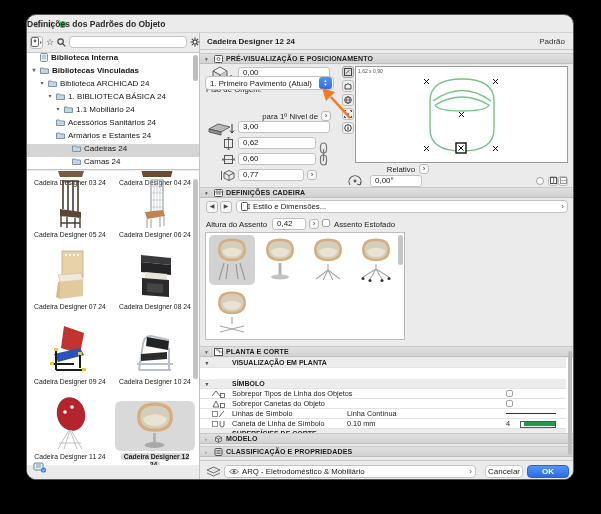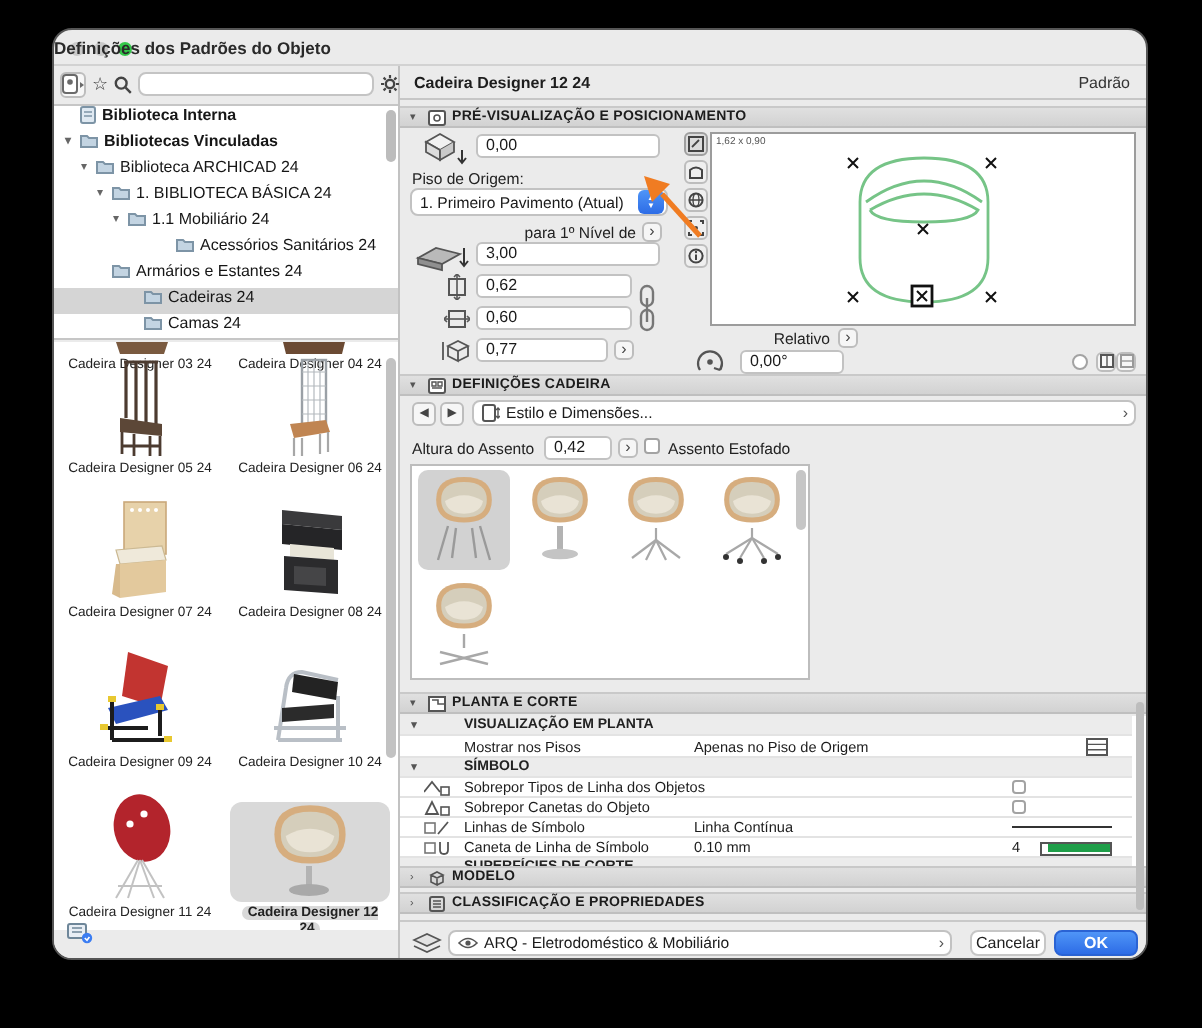--- a/index.html
+++ b/index.html
@@ -168,21 +168,21 @@
               </svg>
             <span>1. BIBLIOTECA BÁSICA 24</span>
           </div>
           <div class="ti" style="padding-left:28px">
             <span class="caret">▾</span>
             <svg width="9" height="8">
                 <path d="M0.5 2 h3 l1 1 h4 v4.5 h-8z" fill="#c3d4e2" stroke="#7d94a6"></path>
               </svg>
             <span>1.1 Mobiliário 24</span>
           </div>
-          <div class="ti" style="padding-left:52px">
+          <div class="ti" style="padding-left:20px">
             <span class="caret"></span>
             <svg width="9" height="8">
                 <path d="M0.5 2 h3 l1 1 h4 v4.5 h-8z" fill="#c3d4e2" stroke="#7d94a6"></path>
               </svg>
             <span>Acessórios Sanitários 24</span>
           </div>
           <div class="ti" style="padding-left:20px">
             <span class="caret"></span>
             <svg width="9" height="8">
                 <path d="M0.5 2 h3 l1 1 h4 v4.5 h-8z" fill="#c3d4e2" stroke="#7d94a6"></path>
@@ -386,21 +386,21 @@
         <div style="position:absolute;left:0;right:0;top:31px;height:123px">
           <svg style="position:absolute;left:7px;top:1px" width="28" height="19">
             <path d="M6 6 l7 -4 7 4 -7 4 Z" fill="#f2f2f2" stroke="#555" stroke-width="0.9"></path>
             <path d="M6 6 v5 l7 4 v-5 Z" fill="#dcdcdc" stroke="#555" stroke-width="0.9"></path>
             <path d="M20 6 v5 l-7 4 v-5" fill="#c9c9c9" stroke="#555" stroke-width="0.9"></path>
             <path d="M24 10 v6 M22 14 l2 2.5 2 -2.5" stroke="#333" stroke-width="1" fill="none"></path>
           </svg>
           <div class="fld" style="left:38px;top:3px;width:92px">0,00</div>
 
           <div class="lbl8" style="left:6px;top:21px">Piso de Origem:</div>
-          <div class="msel" style="left:5px;top:30px;width:129px">
+          <div class="msel" style="left:5px;top:12px;width:129px">
             <span>1. Primeiro Pavimento (Atual)</span>
             <span class="stp">
               <span>▲</span>
                 <span>▼</span>
             </span>
           </div>
 
           <div class="lbl8" style="left:38px;top:48px;width:80px;text-align:right">para 1º Nível de Referência</div>
           <div class="sbtn" style="left:121px;top:47px"><span>›</span></div>
 
@@ -620,28 +620,20 @@
               <rect x="0.5" y="0.5" width="8" height="7" fill="#fff" stroke="#555"></rect>
               <path d="M2 2 h3 v2 h3" fill="none" stroke="#555" stroke-width="0.8"></path>
             </svg>
           <span class="t">PLANTA E CORTE</span>
         </div>
         <div style="position:absolute;left:0;right:0;top:325px;height:75px;background:#fff">
           <div class="prow hd" style="top:0;height:10px">
             <span class="chev" style="width:14px;text-align:center;font-size:5.5px;color:#555">▾</span>
             <span style="margin-left:18px">VISUALIZAÇÃO EM PLANTA</span>
           </div>
-          <div class="prow" style="top:10px;height:11px">
-            <span style="margin-left:32px">Mostrar nos Pisos</span>
-            <span style="position:absolute;left:147px">Apenas no Piso de Origem</span>
-            <svg style="position:absolute;right:12px" width="11" height="9">
-                <rect x="0.5" y="0.5" width="10" height="8" fill="none" stroke="#555"></rect>
-                <path d="M0.5 3.2 h10 M0.5 5.9 h10" stroke="#555" stroke-width="0.7"></path>
-              </svg>
-          </div>
           <div class="prow hd" style="top:21px;height:10px">
             <span class="chev" style="width:14px;text-align:center;font-size:5.5px;color:#555">▾</span>
             <span style="margin-left:18px">SÍMBOLO</span>
           </div>
           <div class="prow" style="top:31px;height:10px">
             <span class="ic" style="margin-left:10px">
                 <svg width="13" height="8">
                   <path d="M0 6 L4 1 L8 6" fill="none" stroke="#555" stroke-width="0.9"></path>
                   <rect x="8.5" y="3.5" width="4" height="4" fill="none" stroke="#555" stroke-width="0.8"></rect>
                 </svg>

